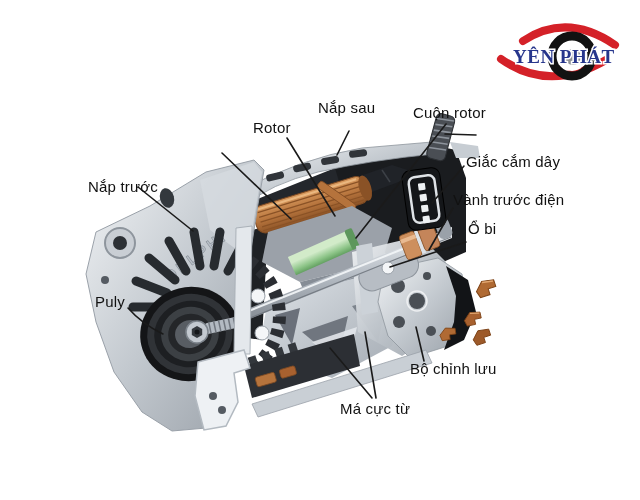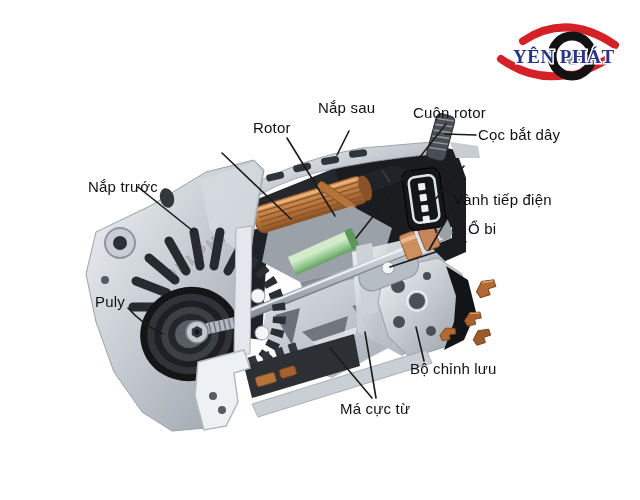--- a/index.html
+++ b/index.html
@@ -275,20 +275,20 @@
       <circle cx="572" cy="56" r="15" fill="#ffffff"></circle>
       <circle cx="573" cy="57" r="8" fill="#8f9296"></circle>
       <text x="513" y="63" font-family="Liberation Serif, serif" font-size="19" font-weight="bold" fill="#27368c" stroke="#ffffff" stroke-width="3" paint-order="stroke" letter-spacing="0.5">YÊN PHÁT</text>
     </g>
   </svg>
 
   <div class="part-label" style="left:88px;top:179px">Nắp trước</div>
   <div class="part-label" style="left:253px;top:120px">Rotor</div>
   <div class="part-label" style="left:318px;top:100px">Nắp sau</div>
   <div class="part-label" style="left:413px;top:105px">Cuộn rotor</div>
-  <div class="part-label" style="left:478px;top:127px">Cọc bắt dây</div>
-  <div class="part-label" style="left:453px;top:192px">Vành tiếp điện</div>
+  <div class="part-label" style="left:466px;top:154px">Giắc cắm dây</div>
+  <div class="part-label" style="left:453px;top:192px">Vành trước điện</div>
   <div class="part-label" style="left:468px;top:221px">Ổ bi</div>
   <div class="part-label" style="left:95px;top:294px">Puly</div>
   <div class="part-label" style="left:410px;top:361px">Bộ chỉnh lưu</div>
   <div class="part-label" style="left:340px;top:401px">Má cực từ</div>
 
 </div>
 
 </body></html>

